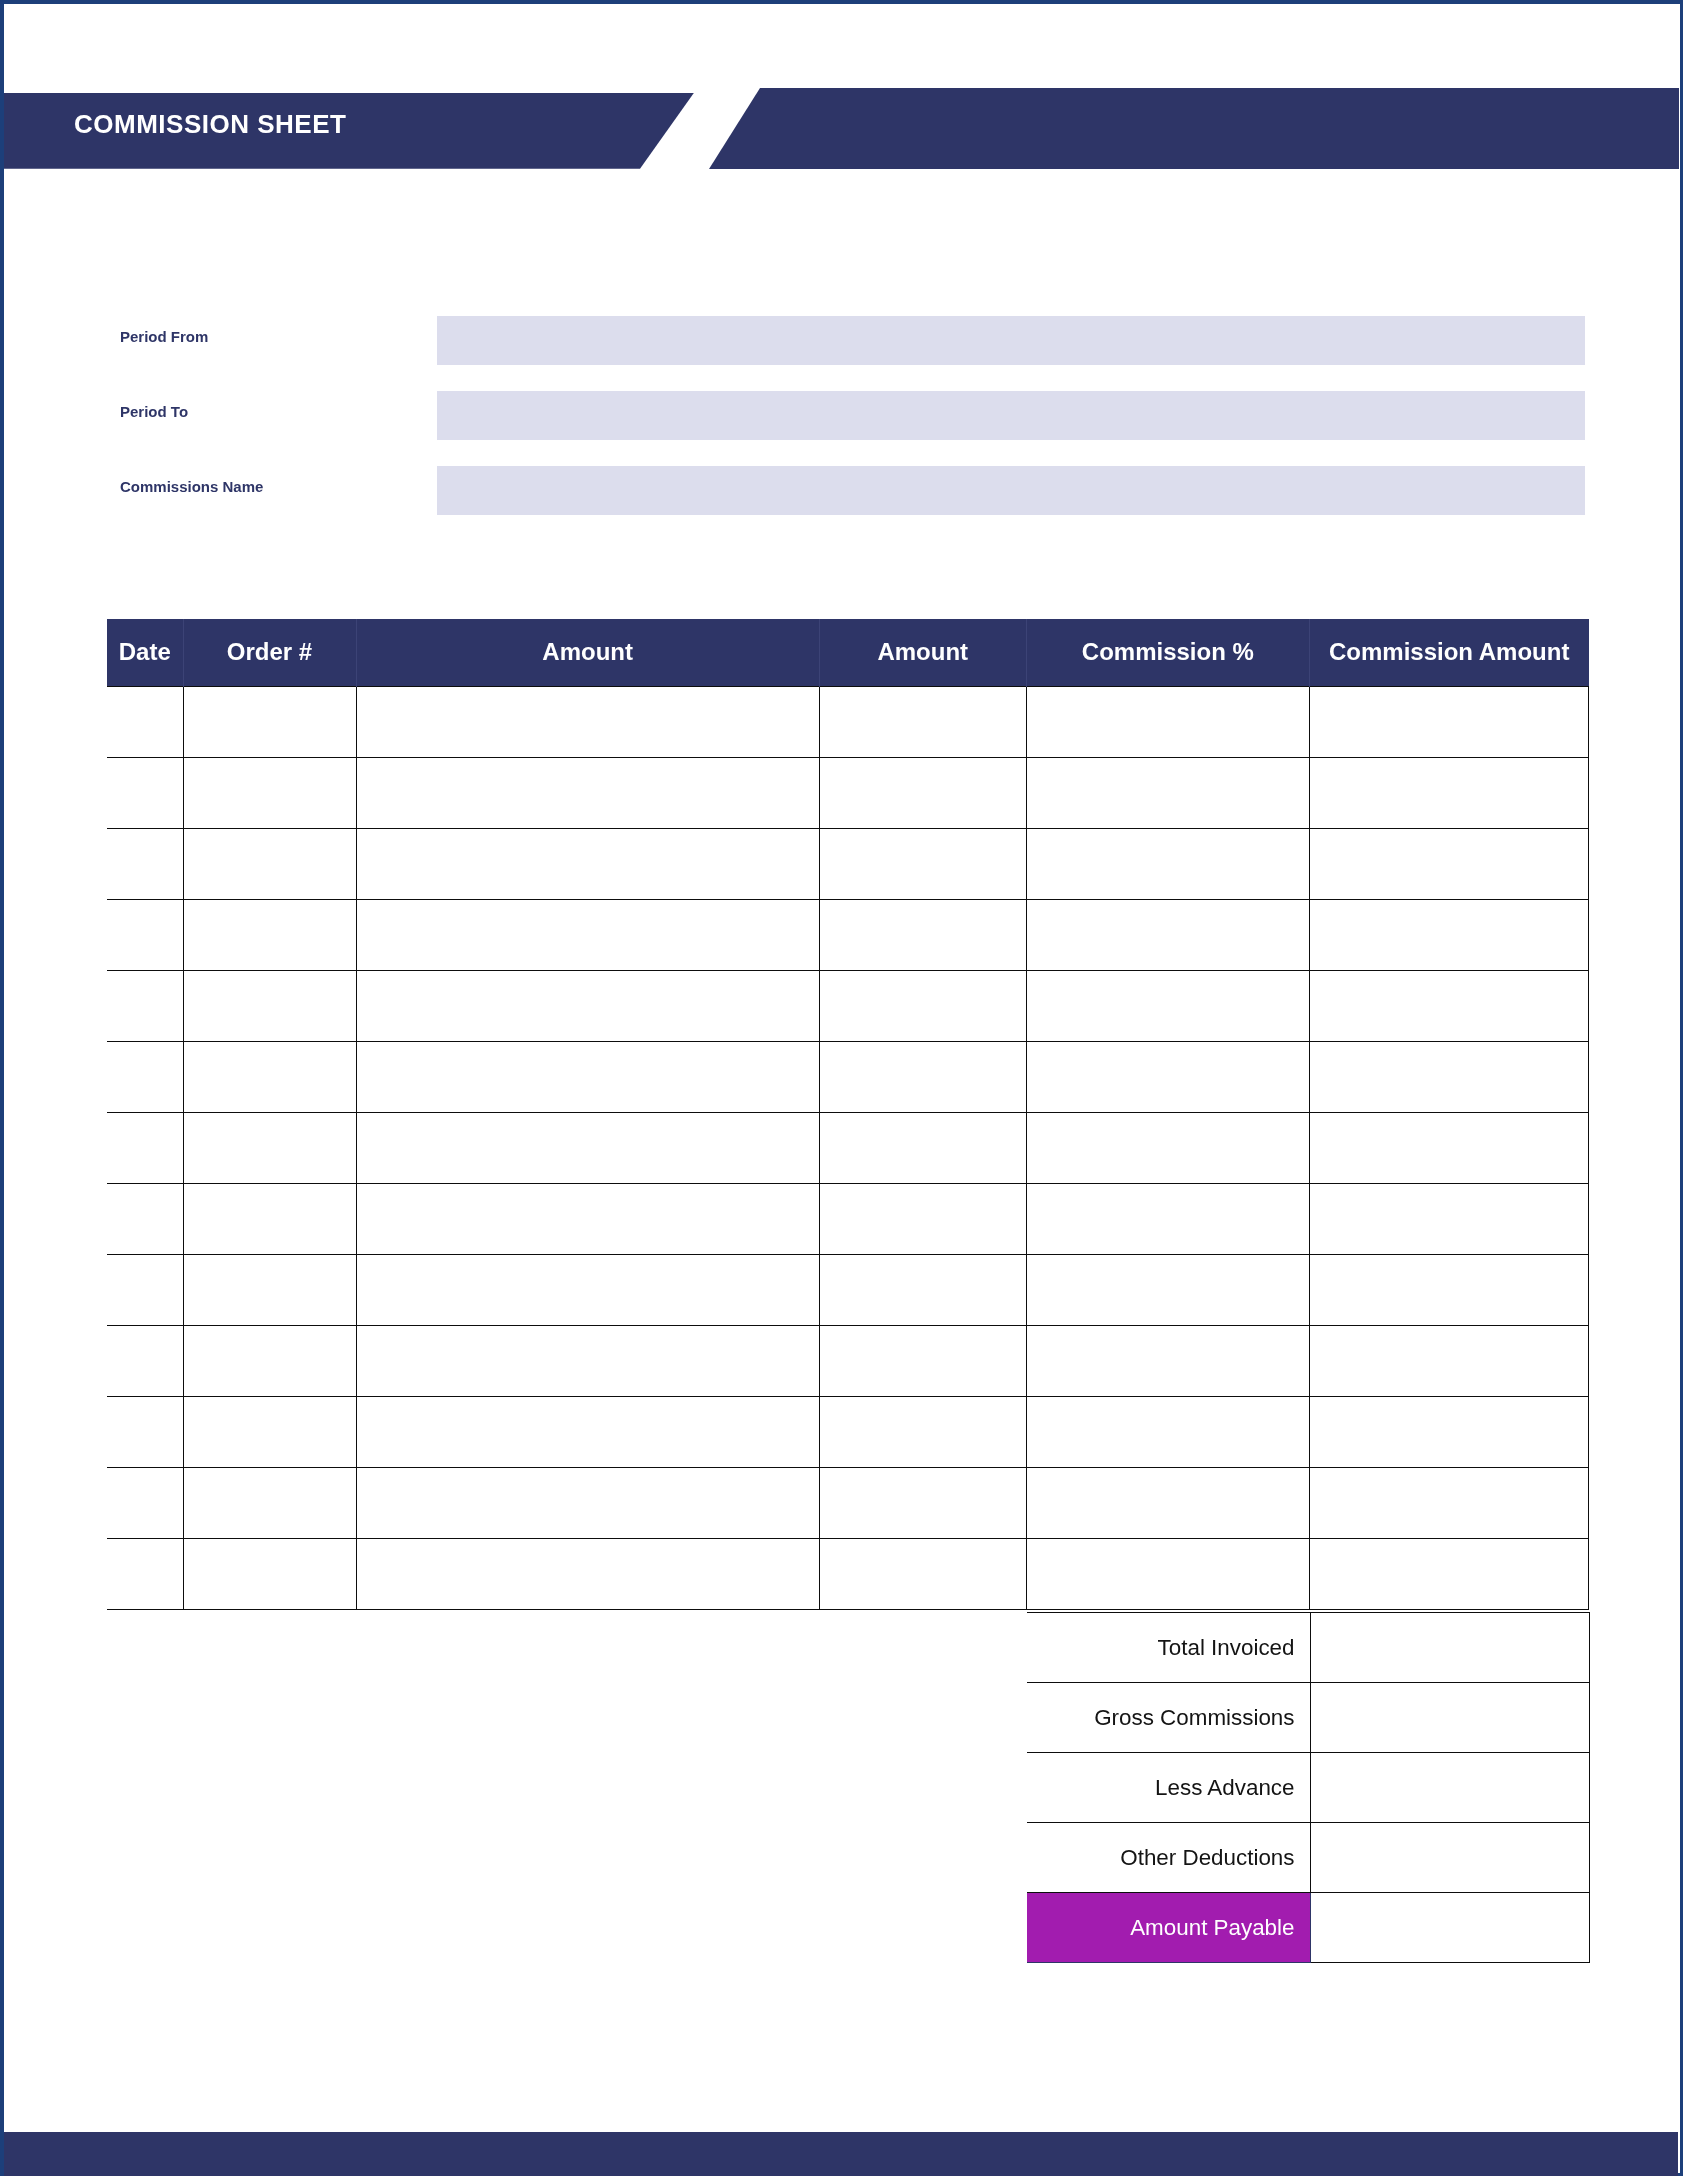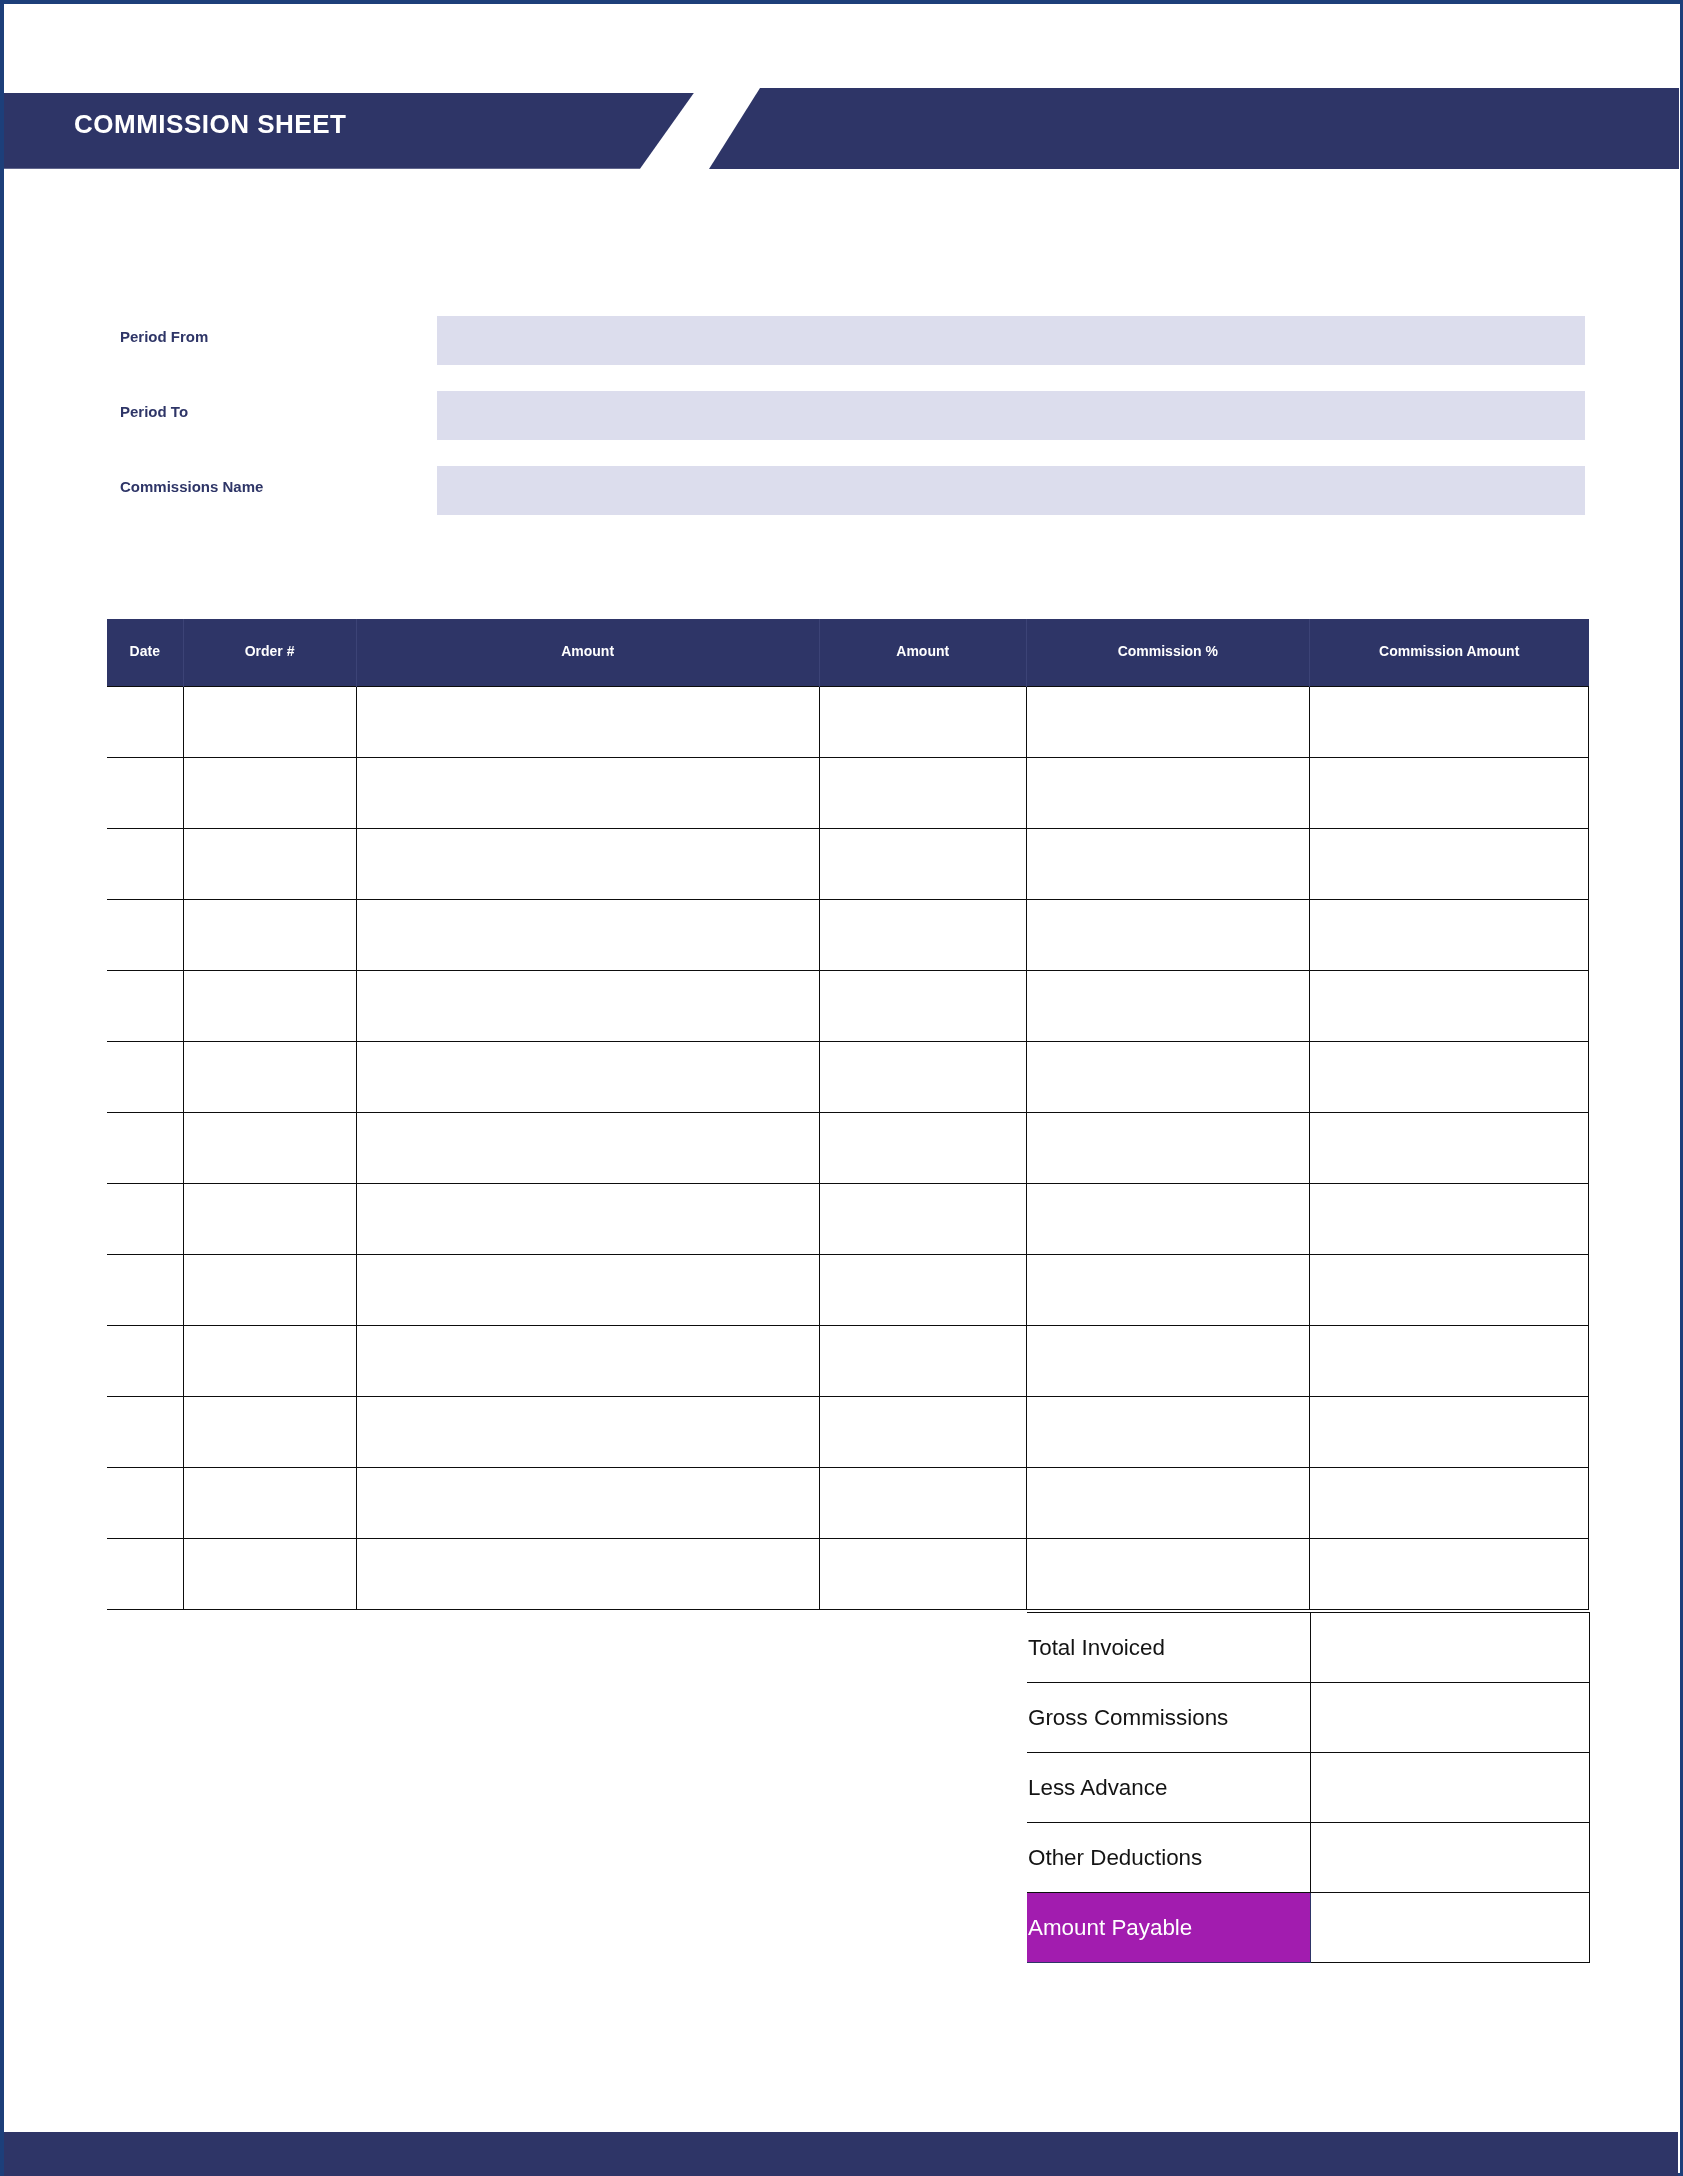--- a/index.html
+++ b/index.html
@@ -98,21 +98,21 @@
     position: absolute;
     left: 103px;
     top: 615px;
     width: 1482px;
     border-collapse: collapse;
     table-layout: fixed;
   }
   .tbl th {
     background: #2e3567;
     color: #ffffff;
-    font-size: 14px;
+    font-size: 24px;
     font-weight: bold;
     text-align: center;
     height: 67px;
     padding: 0 3.7px;
     border-left: 0.9px solid #3c4376;
     box-sizing: border-box;
     line-height: 1.12;
   }
   .tbl th.first { border-left: none; }
   .tbl td {
@@ -142,20 +142,21 @@
     table-layout: fixed;
   }
   .totals td {
     height: 70px;
     border: 0.9px solid #0d0d0d;
     box-sizing: border-box;
     background: #ffffff;
   }
   .totals td.lbl {
     width: 283px;
+    text-align: right;
     padding-right: 15px;
     font-size: 22.4px;
     color: #141414;
     border-left: none;
     margin-top: 28px;
   }
   .totals td.val {
     width: 279px;
   }
   .totals tr.payable td.lbl {

